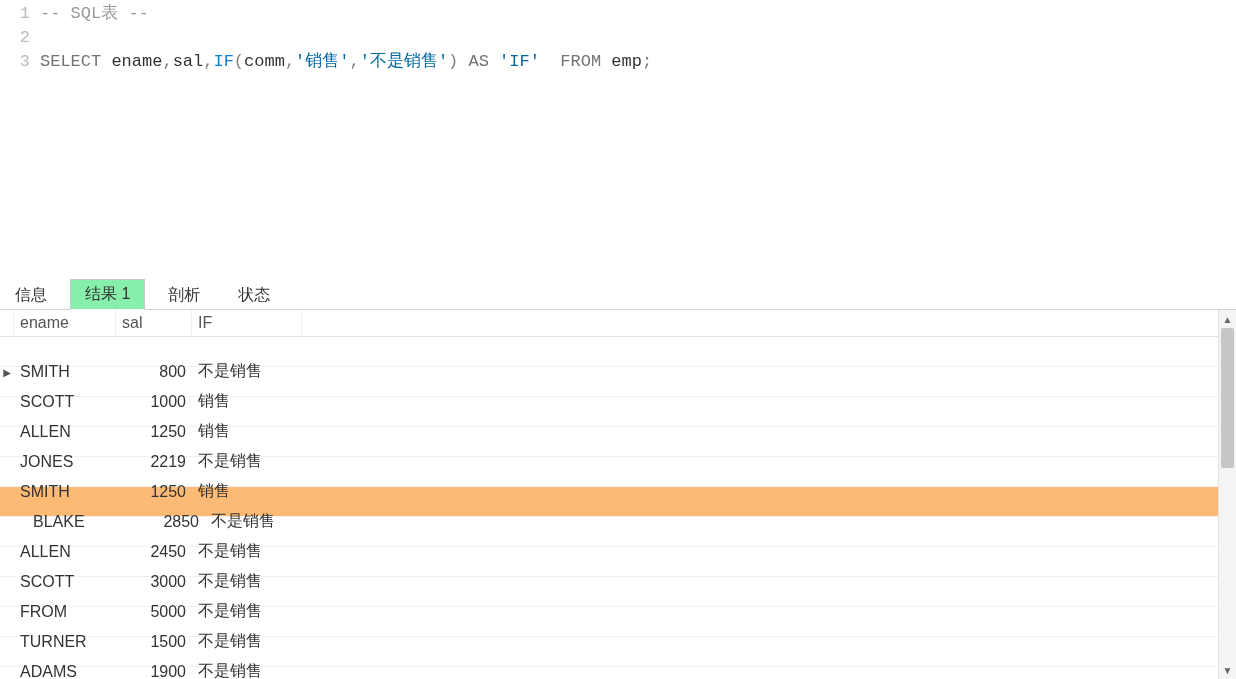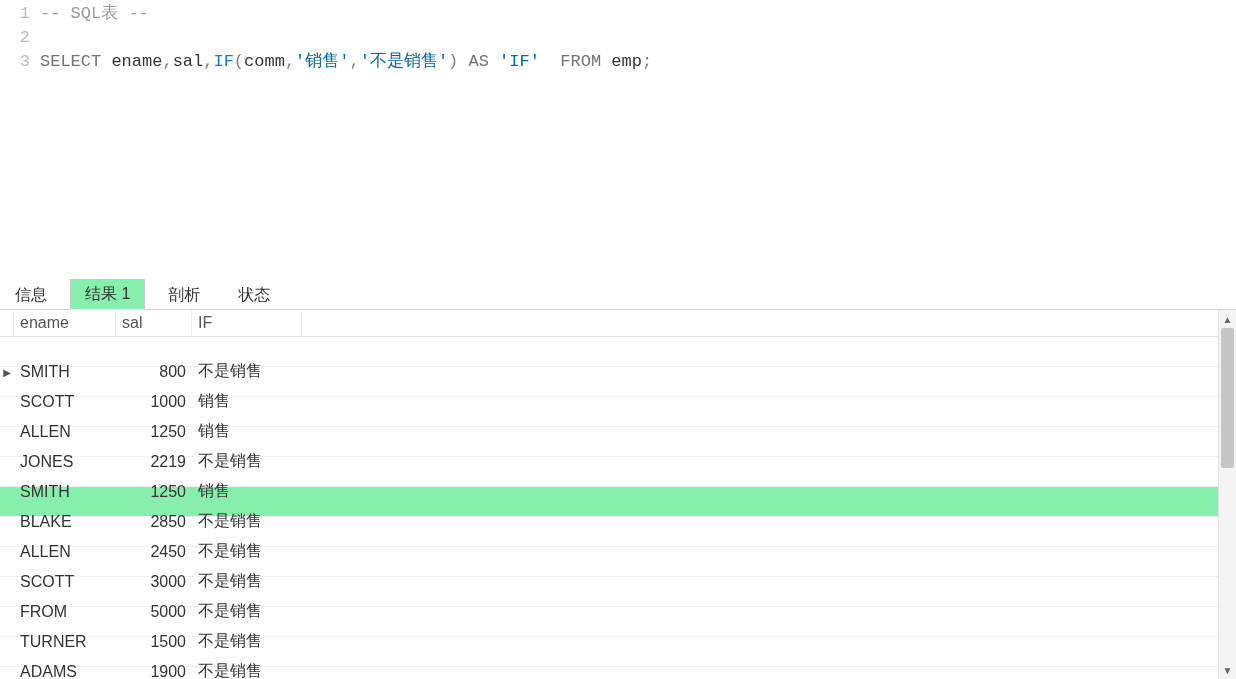--- a/index.html
+++ b/index.html
@@ -98,21 +98,21 @@
     margin-top: 40px;
   }
   .grid-body .row .cell.col-sal { text-align: right; padding-right: 6px; }
   .grid-body .row .cell.col-marker {
     text-align: center;
     color: #555;
     font-size: 12px;
     padding: 0;
   }
   .grid-body .row.current .cell.col-marker::before { content: "▶"; font-size: 10px; }
-  .grid-body .row.hover { background: #86efac; }
+  .grid-body .row.hover { background: #fdba74; padding-left: 13px; }
   .scrollbar {
     position: absolute;
     right: 0; top: 0; bottom: 0;
     width: 18px;
     background: #f4f4f4;
     border-left: 1px solid #e4e4e4;
     display: flex;
     flex-direction: column;
     align-items: center;
   }

